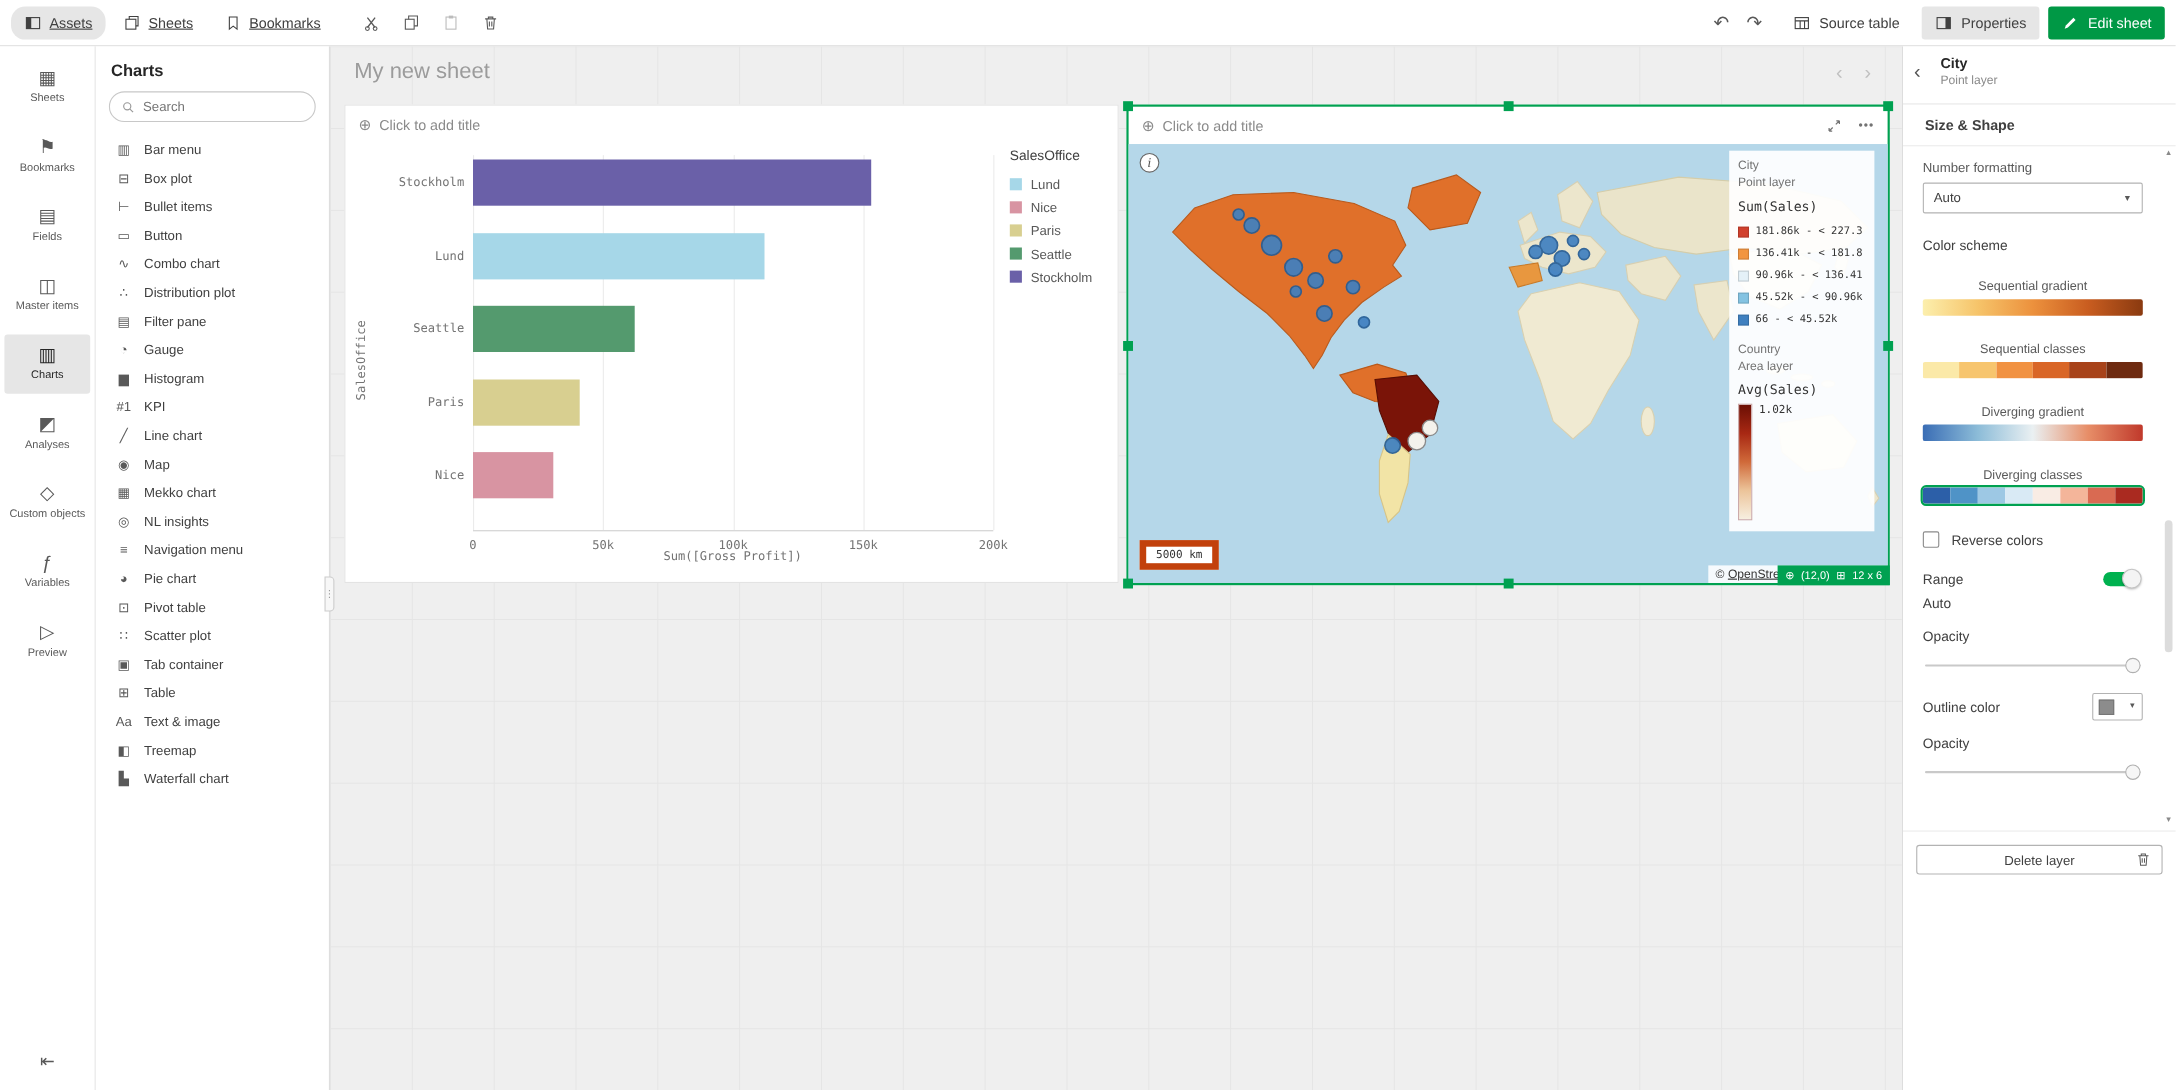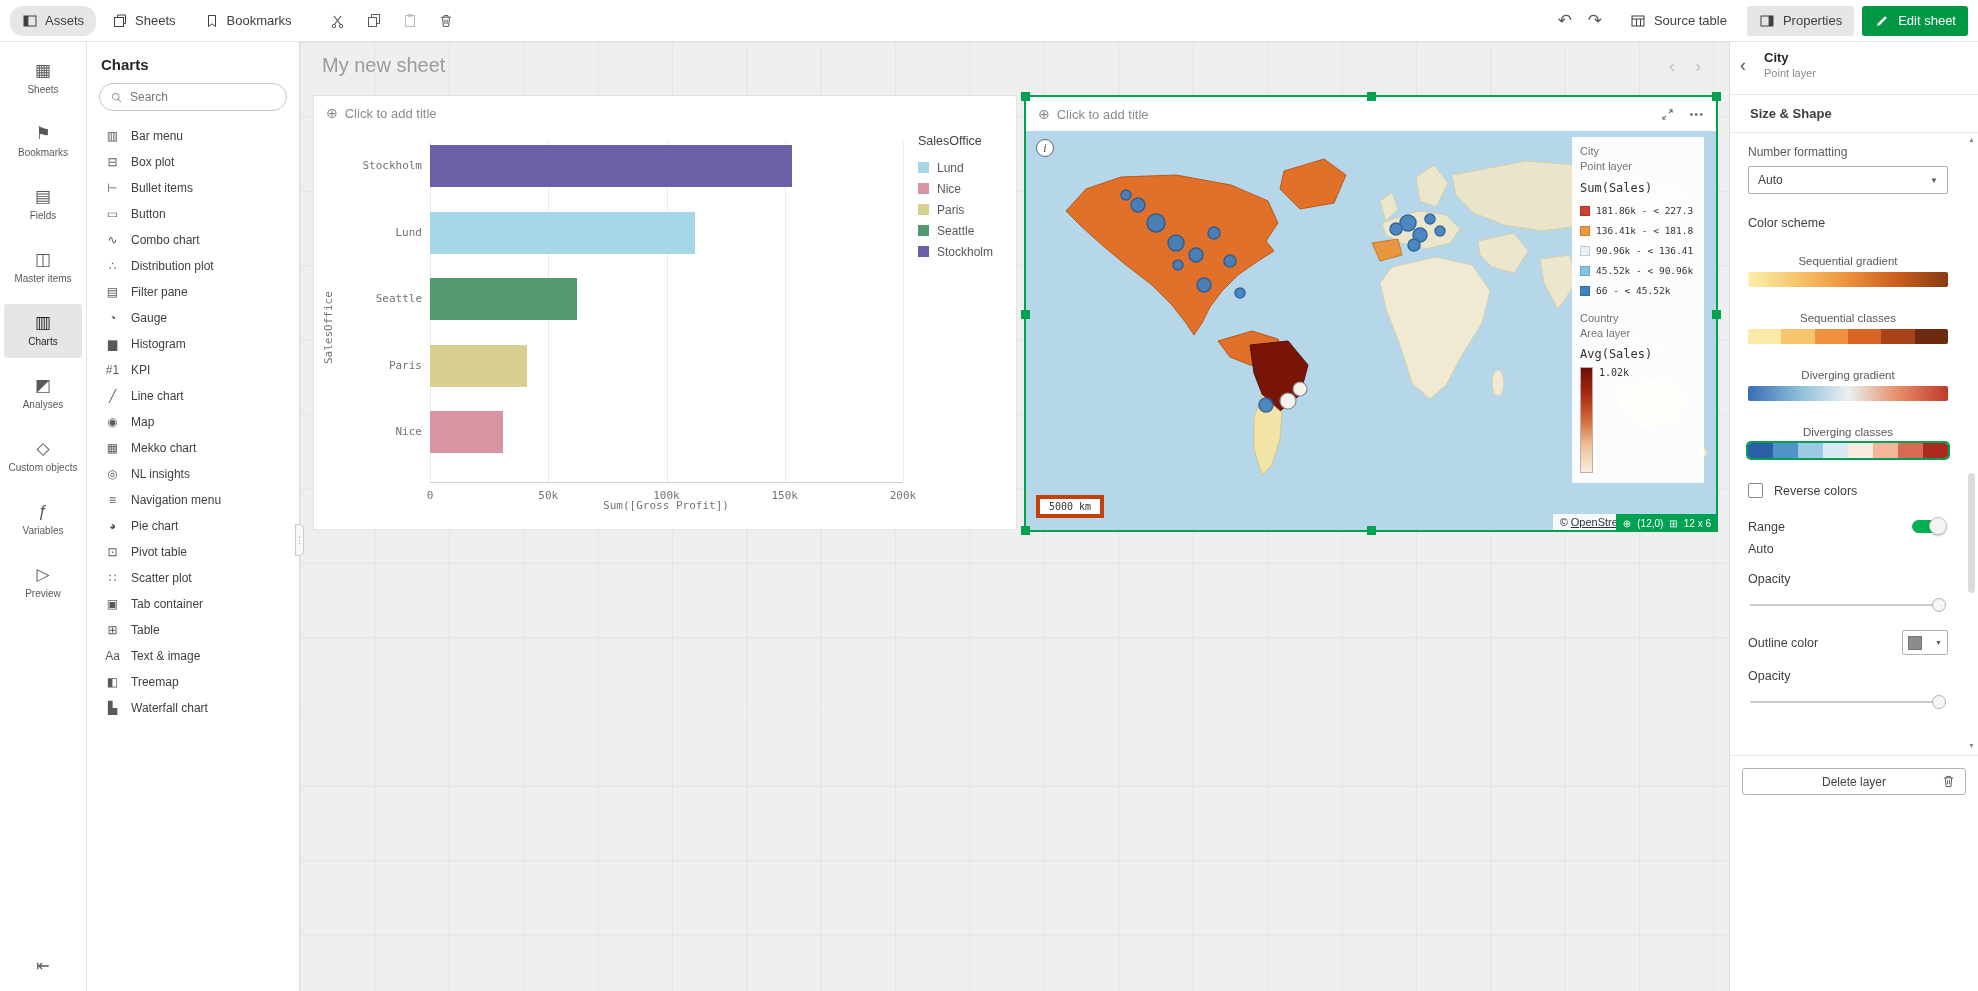--- a/index.html
+++ b/index.html
@@ -1,21 +1,21 @@
 <!DOCTYPE html>
 <html><head>
 <meta charset="utf-8">
 <style>
 *{margin:0;padding:0;box-sizing:border-box;}
 html,body{width:1978px;height:991px;overflow:hidden;background:#fff;font-family:"Liberation Sans",sans-serif;}
 #app{position:relative;width:1978px;height:991px;}
 
 
 #topbar{position:absolute;top:0;left:0;width:1978px;height:42px;background:#fff;border-bottom:1px solid #e2e2e2;display:flex;align-items:center;padding:0 10px;z-index:30;}
-.tb-tab{display:flex;align-items:center;gap:7px;height:30px;padding:0 12px;border-radius:13px;font-size:13px;color:#404040;margin-right:4px;cursor:pointer;}
+.tb-tab{display:flex;align-items:center;gap:7px;height:30px;padding:0 12px;border-radius:13px;font-size:13px;color:#404040;margin-right:4px;cursor:pointer;text-decoration:underline;}
 .tb-tab.active{background:#e6e6e6;}
 .tb-tab svg,.tb-btn svg,.tb-tool svg{width:16px;height:16px;display:block;}
 .tb-tools{display:flex;align-items:center;gap:8px;margin-left:16px;color:#595959;}
 .tb-tool{width:28px;height:28px;display:flex;align-items:center;justify-content:center;border-radius:3px;}
 .tb-tool.disabled{opacity:.4;}
 .tb-spacer{flex:1;}
 .tb-undo{width:30px;height:30px;display:flex;align-items:center;justify-content:center;color:#595959;font-size:17px;}
 .tb-btn{display:flex;align-items:center;gap:8px;height:30px;padding:0 12px;border-radius:3px;font-size:13px;color:#404040;margin-left:8px;cursor:pointer;}
 .tb-btn.lightbg{background:#e6e6e6;}
 .tb-btn.green{background:#009845;color:#fff;}
@@ -75,21 +75,21 @@
 .mlg-sub{font-size:11px;color:#737373;line-height:1.35;}
 .mlg-measure{font-family:"DejaVu Sans Mono",monospace;font-size:12px;color:#333;margin:7px 0 6px;}
 .mclass{display:flex;align-items:center;gap:6px;height:20px;}
 .msw{width:10px;height:10px;flex:none;}
 .mclass span.t{font-family:"DejaVu Sans Mono",monospace;font-size:9.5px;color:#333;white-space:nowrap;}
 .mlg-gap{margin-top:10px;}
 .grad-wrap{display:flex;align-items:flex-start;gap:6px;margin-top:2px;}
 .grad-bar{width:13px;height:106px;border:1px solid #caa;}
 .grad-max{font-family:"DejaVu Sans Mono",monospace;font-size:10px;color:#333;}
 #map-info{position:absolute;left:10px;top:8px;width:18px;height:18px;border-radius:50%;border:1px solid #666;background:#fff;color:#555;font-family:"DejaVu Serif",serif;font-style:italic;font-size:11px;display:flex;align-items:center;justify-content:center;z-index:3;cursor:pointer;}
-#map-scale{position:absolute;left:10px;bottom:12px;background:#fff;border:4px solid #c2410c;padding:2px 9px;font-family:"DejaVu Sans Mono",monospace;font-size:10px;color:#333;z-index:3;}
+#map-scale{position:absolute;left:10px;bottom:12px;background:#fff;border:6px solid #c2410c;padding:2px 9px;font-family:"DejaVu Sans Mono",monospace;font-size:10px;color:#333;z-index:3;}
 #map-attrib{position:absolute;right:0;bottom:0;background:rgba(255,255,255,.88);padding:2px 7px;font-size:11px;color:#333;z-index:3;}
 #map-attrib a{color:#333;text-decoration:underline;cursor:pointer;}
 .sel-badge{position:absolute;right:-2px;bottom:-2px;background:#00a151;color:#fff;font-size:10px;display:flex;gap:6px;align-items:center;padding:0 7px;height:18px;z-index:6;}
 .sel-badge .bi{font-size:10px;}
 
 
 #props{position:absolute;top:42px;left:1729px;width:249px;height:949px;background:#fff;border-left:1px solid #ddd;z-index:20;}
 .props-head{height:53px;position:relative;border-bottom:1px solid #e7e7e7;}
 .props-back{position:absolute;left:10px;top:13px;font-size:18px;color:#555;cursor:pointer;}
 .props-title{position:absolute;left:34px;top:8px;font-size:13px;font-weight:700;color:#262626;}

